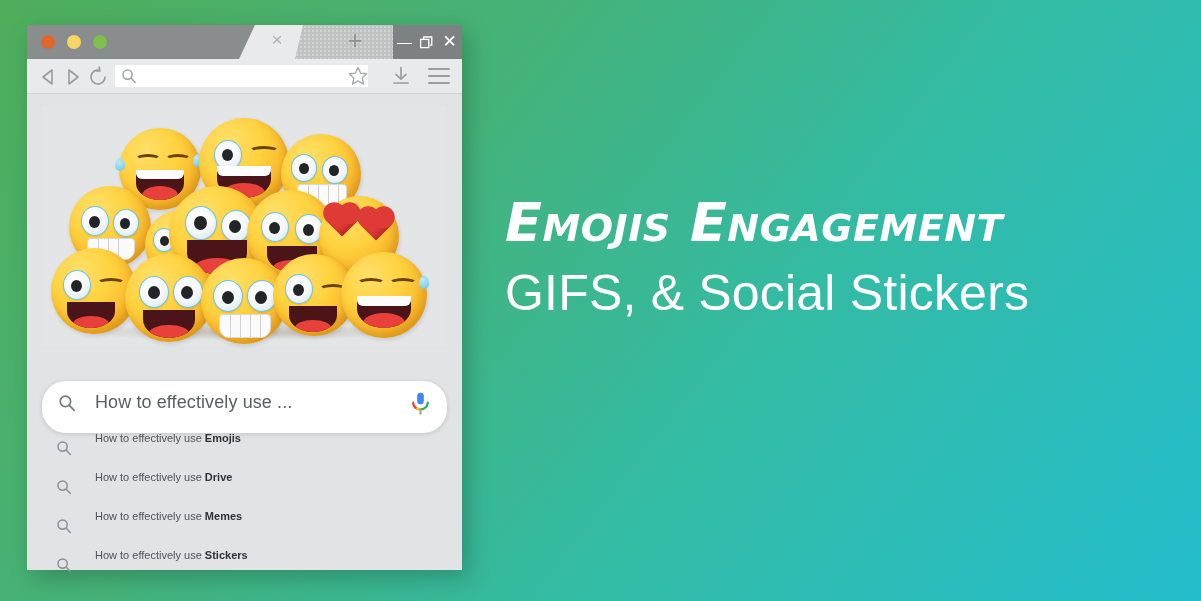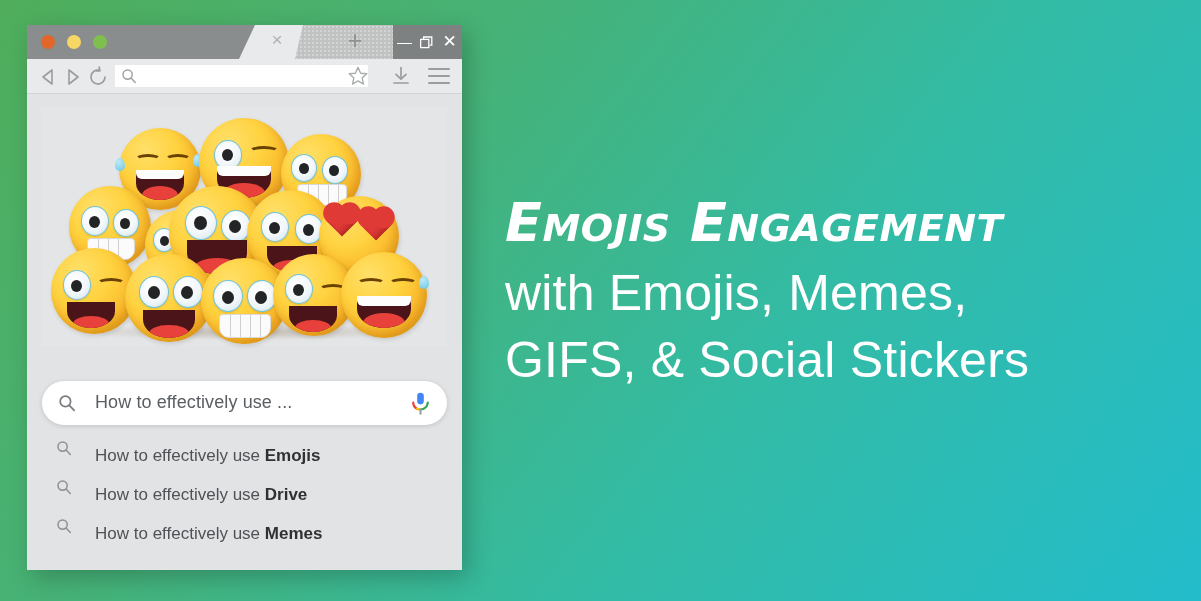--- a/index.html
+++ b/index.html
@@ -192,21 +192,21 @@
   .heart::after  { top: 0; left: 50%; }
   .art-shadow {
     position: absolute; left: 40px; bottom: 6px;
     width: 330px; height: 16px;
     background: radial-gradient(ellipse at center, rgba(110,80,40,.28) 0%, rgba(110,80,40,0) 72%);
   }
 
   
   #searchbox {
     position: absolute; left: 15px; top: 287px;
-    width: 405px; height: 44px;
+    width: 405px; height: 52px;
     background: #FFFFFF;
     border-radius: 24px;
     box-shadow: 0 1px 5px rgba(0,0,0,.14);
   }
   #searchbox .mag2 { position: absolute; left: 16px; top: 13px; width: 18px; height: 18px; }
   #search-text {
     position: absolute; left: 53px; top: 11px;
     font-size: 18px; color: #5A5E63; letter-spacing: .1px;
   }
   #mic {
@@ -214,22 +214,22 @@
     width: 21px; height: 23px;
   }
 
   
   #suggestions { position: absolute; left: 15px; top: 335px; width: 405px; }
   .sugg {
     position: relative; height: 39px;
   }
   .sugg .mag3 { position: absolute; left: 14px; top: 11px; width: 16px; height: 16px; }
   .sugg .txt {
-    position: absolute; left: 53px; top: 17px;
-    font-size: 17px; color: #4F5256; white-space: nowrap;
+    position: absolute; left: 53px; top: 3px;
+    font-size: 11px; color: #4F5256; white-space: nowrap;
   }
   .sugg .txt b { color: #2F3235; font-weight: bold; }
 
   
   #copy {
     position: absolute; left: 505px; top: 196px;
     width: 680px;
     color: #FFFFFF;
   }
   #headline {
@@ -527,24 +527,32 @@
         <div class="sugg">
           <span class="mag3">
             <svg width="16" height="16" viewBox="0 0 16 16" aria-hidden="true">
               <circle cx="6.6" cy="6.6" r="4.6" fill="none" stroke="#8D9195" stroke-width="1.5"></circle>
               <line x1="10.1" y1="10.1" x2="14.3" y2="14.4" stroke="#8D9195" stroke-width="1.5" stroke-linecap="round"></line>
             </svg>
           </span>
           <span class="txt"><span>How to effectively use </span><b>Memes</b></span>
         </div>
 
+        <div class="sugg">
+          <span class="mag3">
+            <svg width="16" height="16" viewBox="0 0 16 16" aria-hidden="true">
+              <circle cx="6.6" cy="6.6" r="4.6" fill="none" stroke="#8D9195" stroke-width="1.5"></circle>
+              <line x1="10.1" y1="10.1" x2="14.3" y2="14.4" stroke="#8D9195" stroke-width="1.5" stroke-linecap="round"></line>
+            </svg>
+          </span>
+          <span class="txt"><span>How to effectively use </span><b>Stickers</b></span>
+        </div>
 
       </div>
     </div>
   </div>
 
   <div id="copy">
     <div id="headline">Emojis Engagement</div>
-    <div class="subline">with Emojis, Memes,</div>
     <div class="subline">GIFS, &amp; Social Stickers</div>
   </div>
 
 </div>
 
 </body></html>

